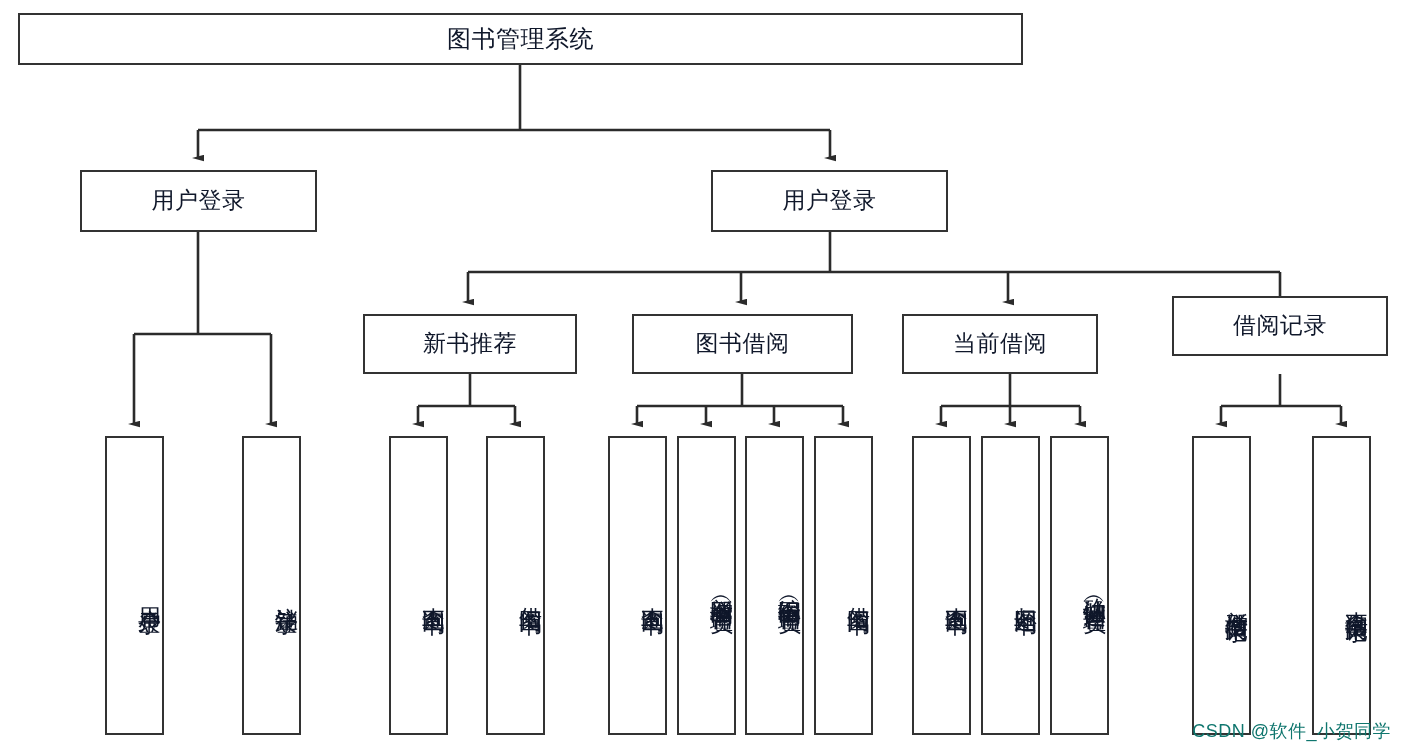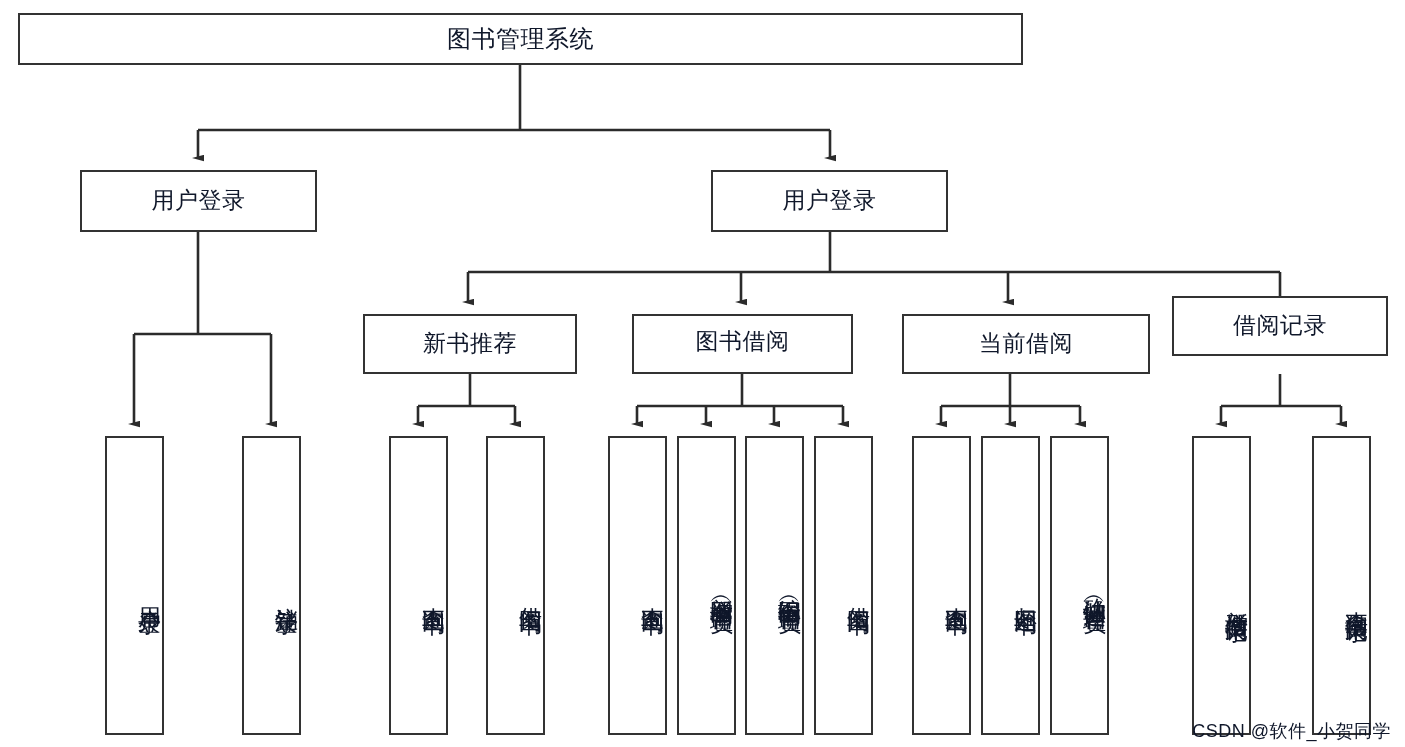--- a/index.html
+++ b/index.html
@@ -59,21 +59,21 @@
   .node-v span {
     writing-mode: vertical-rl;
     text-orientation: upright;
     display: block;
   }
   #watermark {
     position: absolute;
     right: 14px;
     bottom: 4px;
     font-size: 18px;
-    color: #0f172a;
+    color: #0f766e;
     white-space: nowrap;
     letter-spacing: 0.5px;
   }
 </style>
 </head>
 <body>
 
 <div id="diagram-root">
 
   <svg id="edge-layer" viewBox="0 0 1405 747" width="1405" height="747" xmlns="http://www.w3.org/2000/svg">
@@ -133,24 +133,24 @@
   <div class="node node-h" style="left:80px; top:170px; width:237px; height:62px;">
     <span>用户登录</span>
   </div>
   <div class="node node-h" style="left:711px; top:170px; width:237px; height:62px;">
     <span>用户登录</span>
   </div>
 
   <div class="node node-h" style="left:363px; top:314px; width:214px; height:60px;text-align:right;">
     <span>新书推荐</span>
   </div>
-  <div class="node node-h" style="left:632px; top:314px; width:221px; height:60px;font-family:Liberation Mono, monospace;">
+  <div class="node node-h" style="left:632px; top:314px; width:221px; height:60px;">
     <span>图书借阅</span>
   </div>
-  <div class="node node-h" style="left:902px; top:314px; width:248px; height:60px;">
+  <div class="node node-h" style="left:902px; top:314px; width:196px; height:60px;">
     <span>当前借阅</span>
   </div>
   <div class="node node-h" style="left:1172px; top:296px; width:216px; height:60px;">
     <span>借阅记录</span>
   </div>
 
   <div class="node node-v" style="left:105px; top:436px; width:59px; height:299px;">
     <span>用户登录</span>
   </div>
   <div class="node node-v" style="left:242px; top:436px; width:59px; height:299px;">

